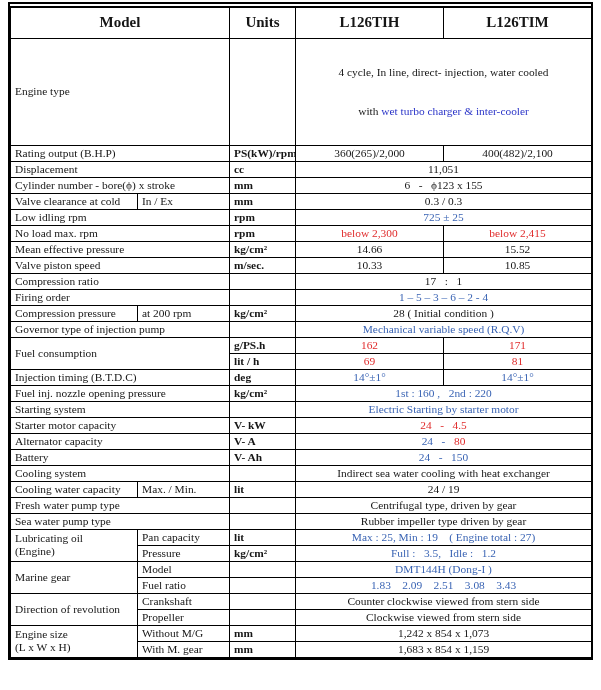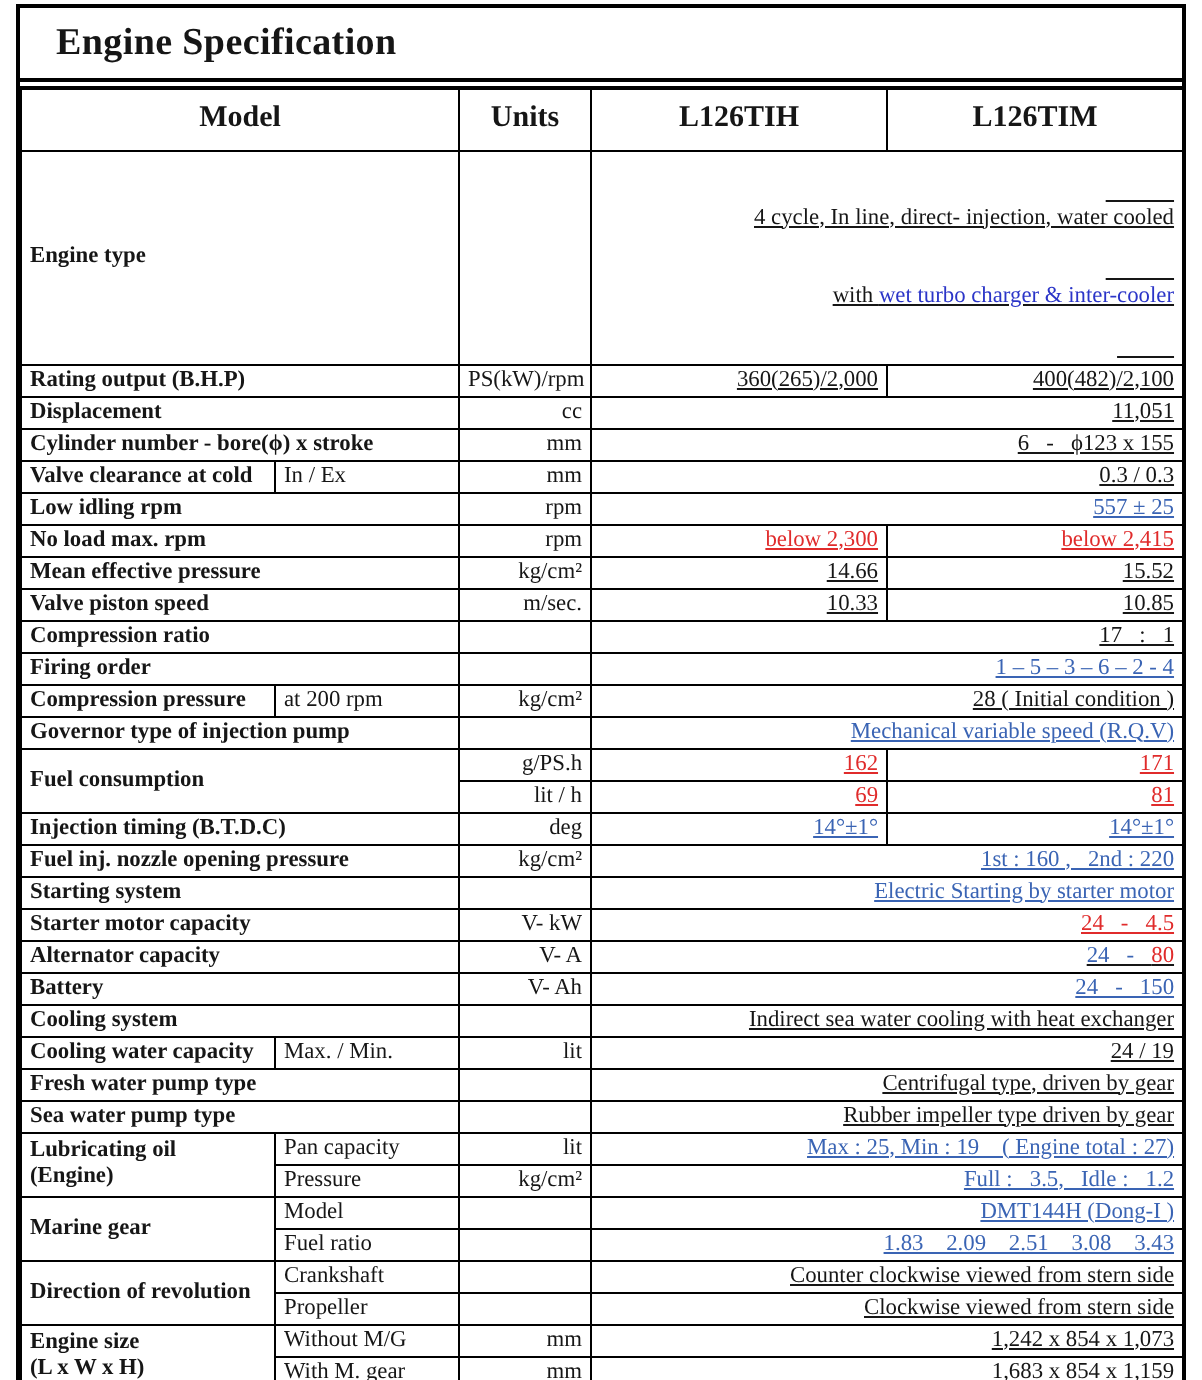--- a/index.html
+++ b/index.html
@@ -25,34 +25,33 @@
     font-size:11.4px; line-height:13px;
     padding:1px 4px; height:14.4px;
     overflow:hidden; white-space:pre-wrap;
     vertical-align:middle;
   }
   table.spec thead th {
     font-size:15px; font-weight:bold; text-align:center;
     height:31px; border-bottom:1.5px solid #000;
   }
   tr.tall td { height:30px; }
-  td.l { text-align:left;font-weight:bold; }
+  td.l { text-align:left; }
   td.s { }
-  td.u { text-align:right; }
-  td.v { text-align:right; padding-left:6px;text-decoration:underline; }
+  td.u { text-align:left;font-weight:bold; }
+  td.v { text-align:center; padding-left:6px; }
   .blue  { color:#3A64B4; }
   .dblue { color:#2B35C8; }
   .red   { color:#E02B2B; }
 </style>
 </head>
 <body>
 
 <div class="page">
   <div class="wrap">
-    <div class="title-box">Engine Specification</div>
 
     <table class="spec">
       <colgroup>
         <col style="width:127px">
           <col style="width:92px">
           <col style="width:66px">
           <col style="width:148px">
           <col style="width:148px">
       </colgroup>
       <thead>
@@ -90,21 +89,21 @@
         </tr>
         <tr>
           <td class="l">Valve clearance at cold</td>
           <td class="s">In / Ex</td>
           <td class="u">mm</td>
           <td colspan="2" class="v">0.3 / 0.3</td>
         </tr>
         <tr>
           <td colspan="2" class="l">Low idling rpm</td>
           <td class="u">rpm</td>
-          <td colspan="2" class="v blue">557 ± 25</td>
+          <td colspan="2" class="v blue">725 ± 25</td>
         </tr>
         <tr>
           <td colspan="2" class="l">No load max. rpm</td>
           <td class="u">rpm</td>
           <td class="v red">below 2,300</td>
           <td class="v red">below 2,415</td>
         </tr>
         <tr>
           <td colspan="2" class="l">Mean effective pressure</td>
           <td class="u">kg/cm²</td>

